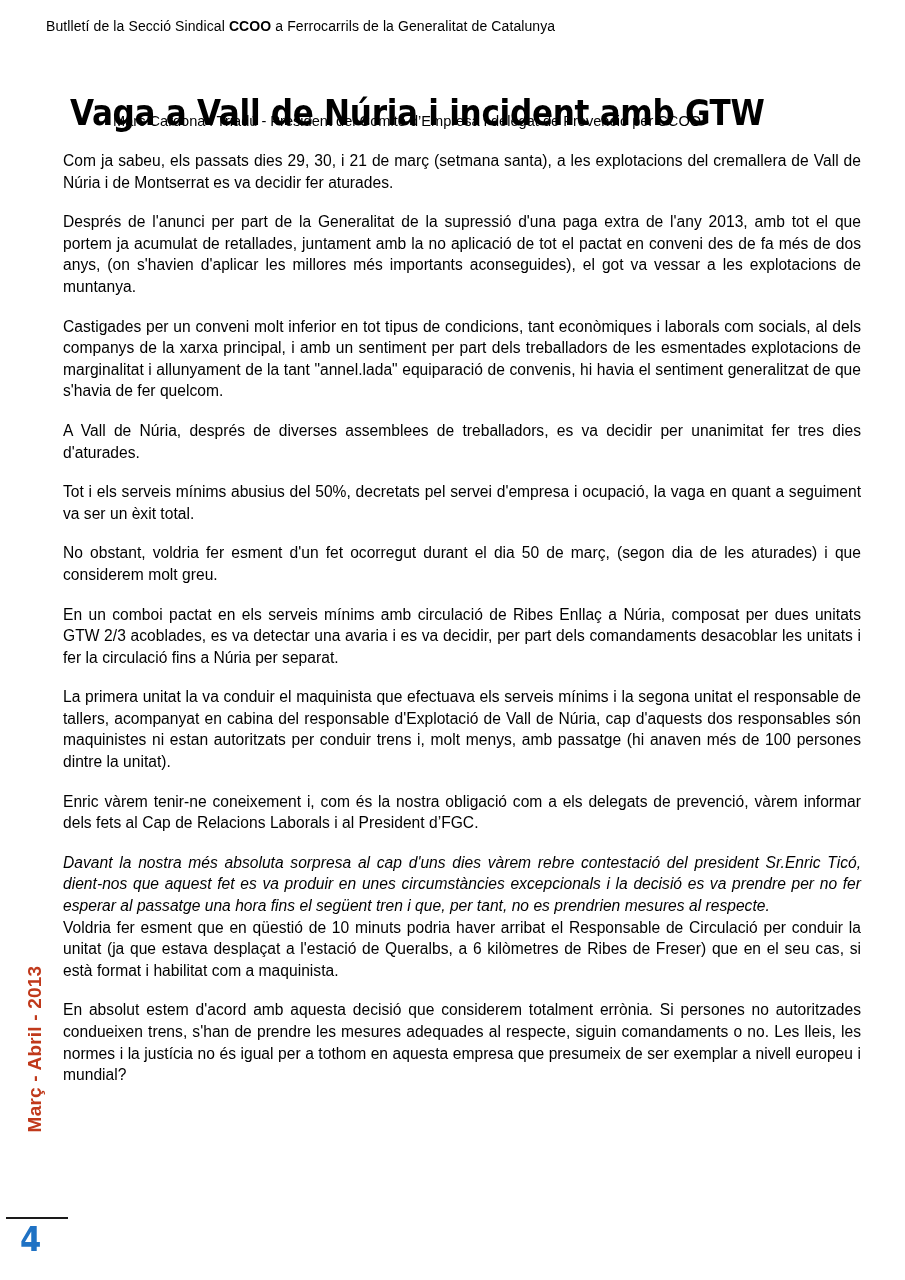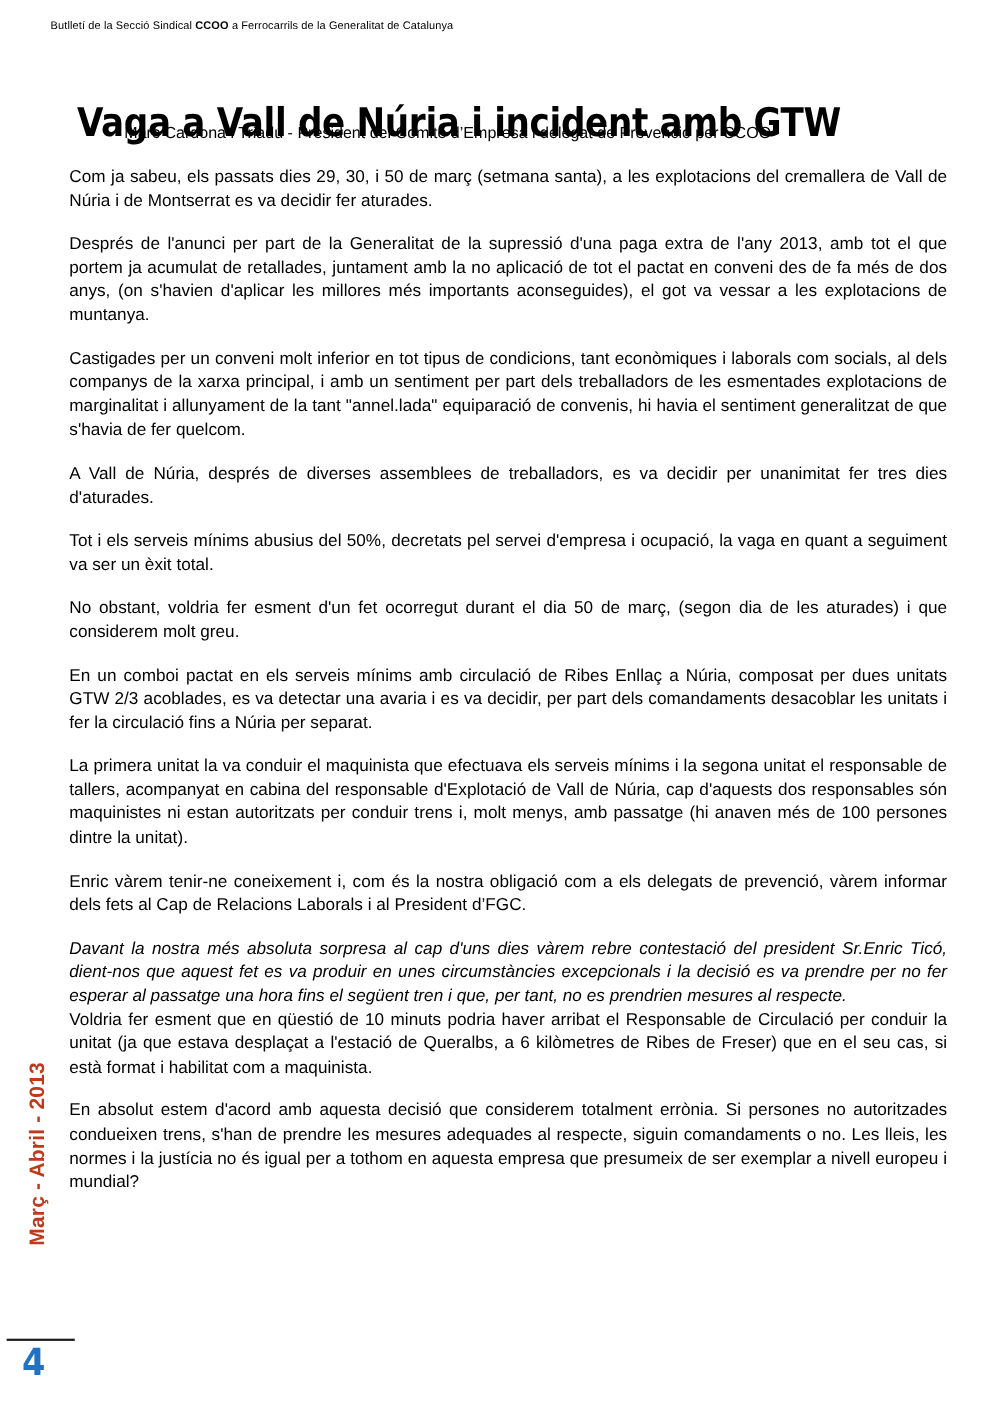--- a/index.html
+++ b/index.html
@@ -25,21 +25,21 @@
     width: 905px;
     height: 1280px;
   }
 
   
   .masthead {
     position: absolute;
     left: 46px;
     top: 18px;
     width: 760px;
-    font-size: 10px;
+    font-size: 14px;
     line-height: 1.25;
     letter-spacing: 0.1px;
     white-space: nowrap;
   }
   .masthead .strong { font-weight: bold; }
 
   
   .headline {
     position: absolute;
     left: 70px;
@@ -127,21 +127,21 @@
     <span>Butlletí de la Secció Sindical </span><span class="strong">CCOO</span><span> a Ferrocarrils de la Generalitat de Catalunya</span>
   </div>
 
   <h1 class="headline">Vaga a Vall de Núria i incident amb GTW</h1>
 
   <div class="byline">
     <span class="author">Marc Cardona i Triadú</span><span> - President del Comité d’Empresa i delegat de Prevenció per CCOO</span>
   </div>
 
   <div class="body-column">
-    <p class="para">Com ja sabeu, els passats dies 29, 30, i 50 de març (setmana santa), a les explotacions del cremallera de Vall de Núria i de Montserrat es va decidir fer aturades.</p>
+    <p class="para">Com ja sabeu, els passats dies 29, 30, i 21 de març (setmana santa), a les explotacions del cremallera de Vall de Núria i de Montserrat es va decidir fer aturades.</p>
     <p class="para">Després de l'anunci per part de la Generalitat de la supressió d'una paga extra de l'any 2013, amb tot el que portem ja acumulat de retallades, juntament amb la no aplicació de tot el pactat en conveni des de fa més de dos anys, (on s'havien d'aplicar les millores més importants aconseguides), el got va vessar a les explotacions de muntanya.</p>
     <p class="para">Castigades per un conveni molt inferior en tot tipus de condicions, tant econòmiques i laborals com socials, al dels companys de la xarxa principal, i amb un sentiment per part dels treballadors de les esmentades explotacions de marginalitat i allunyament de la tant "annel.lada" equiparació de convenis, hi havia el sentiment generalitzat de que s'havia de fer quelcom.</p>
     <p class="para">A Vall de Núria, després de diverses assemblees de treballadors, es va decidir per unanimitat fer tres dies d'aturades.</p>
     <p class="para">Tot i els serveis mínims abusius del 50%, decretats pel servei d'empresa i ocupació, la vaga en quant a seguiment va ser un èxit total.</p>
     <p class="para">No obstant, voldria fer esment d'un fet ocorregut durant el dia 50 de març, (segon dia de les aturades) i que considerem molt greu.</p>
     <p class="para">En un comboi pactat en els serveis mínims amb circulació de Ribes Enllaç a Núria, composat per dues unitats GTW 2/3 acoblades, es va detectar una avaria i es va decidir, per part dels comandaments desacoblar les unitats i fer la circulació fins a Núria per separat.</p>
     <p class="para">La primera unitat la va conduir el maquinista que efectuava els serveis mínims i la segona unitat el responsable de tallers, acompanyat en cabina del responsable d'Explotació de Vall de Núria, cap d'aquests dos responsables són maquinistes ni estan autoritzats per conduir trens i, molt menys, amb passatge (hi anaven més de 100 persones dintre la unitat).</p>
     <p class="para">Enric vàrem tenir-ne coneixement i, com és la nostra obligació com a els delegats de prevenció, vàrem informar dels fets al Cap de Relacions Laborals i al President d’FGC.</p>
     <p class="para tight">Davant la nostra més absoluta sorpresa al cap d'uns dies vàrem rebre contestació del president Sr.Enric Ticó, dient-nos que aquest fet es va produir en unes circumstàncies excepcionals i la decisió es va prendre per no fer esperar al passatge una hora fins el següent tren i que, per tant, no es prendrien mesures al respecte.</p>
     <p class="para">Voldria fer esment que en qüestió de 10 minuts podria haver arribat el Responsable de Circulació per conduir la unitat (ja que estava desplaçat a l'estació de Queralbs, a 6 kilòmetres de Ribes de Freser) que en el seu cas, si està format i habilitat com a maquinista.</p>

